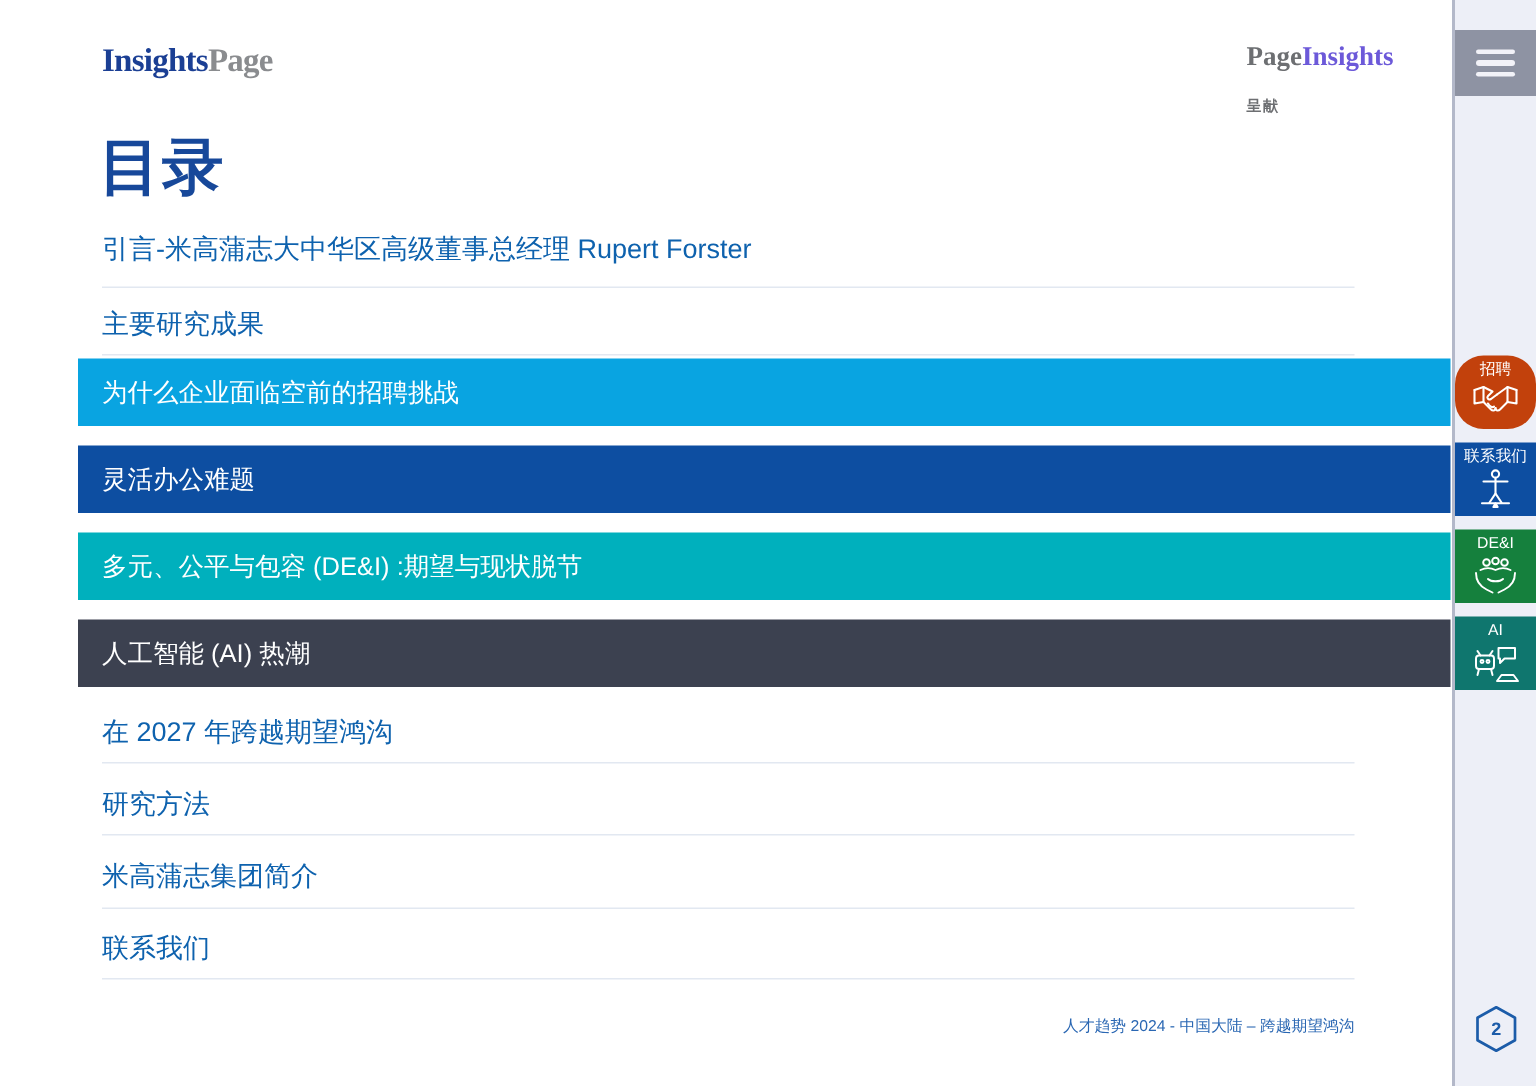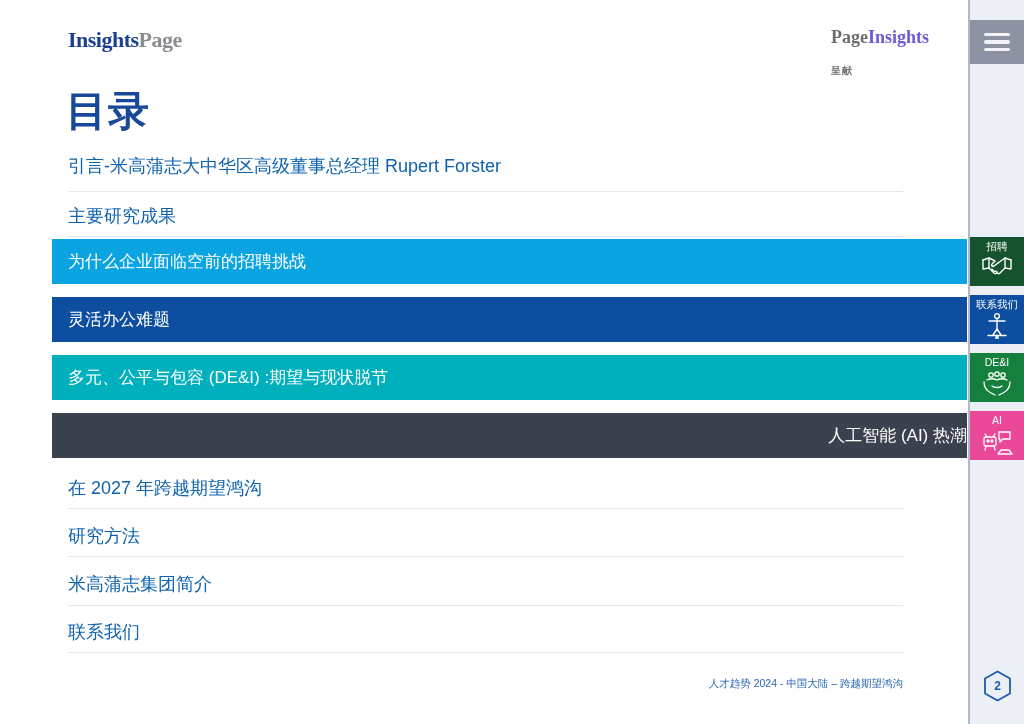--- a/index.html
+++ b/index.html
@@ -103,21 +103,21 @@
 
 <div class="toc-link" style="top:155px">引言-米高蒲志大中华区高级董事总经理 Rupert Forster</div>
 <div class="toc-divider" style="top:191px"></div>
 
 <div class="toc-link" style="top:205px">主要研究成果</div>
 <div class="toc-divider" style="top:236px"></div>
 
 <div class="toc-band" style="top: 239px; background: rgb(9, 164, 225);">为什么企业面临空前的招聘挑战</div>
 <div class="toc-band" style="top: 297px; background: rgb(13, 78, 161);">灵活办公难题</div>
 <div class="toc-band" style="top: 355px; background: rgb(0, 176, 189);">多元、公平与包容 (DE&amp;I) :期望与现状脱节</div>
-<div class="toc-band" style="top: 413px; background: rgb(60, 65, 80); text-align: right;">人工智能 (AI) 热潮</div>
+<div class="toc-band" style="top: 413px; background: rgb(60, 65, 80);">人工智能 (AI) 热潮</div>
 
 <div class="toc-link" style="top:477px">在 2027 年跨越期望鸿沟</div>
 <div class="toc-divider" style="top:508px"></div>
 
 <div class="toc-link" style="top:525px">研究方法</div>
 <div class="toc-divider" style="top:556px"></div>
 
 <div class="toc-link" style="top:573px">米高蒲志集团简介</div>
 <div class="toc-divider" style="top:605px"></div>
 
@@ -126,21 +126,21 @@
 
 <div class="footer-text">人才趋势 2024 - 中国大陆 – 跨越期望鸿沟</div>
 
 <div class="sidebar">
   <div class="hamburger">
     <span></span>
     <span></span>
     <span></span>
   </div>
 
-  <div class="side-tab" style="top: 237px; background: #14532d;">
+  <div class="side-tab" style="top: 237px; background: #c2410c; border-radius: 19px;">
     <span class="tab-label">招聘</span>
     <svg width="32" height="26" viewBox="0 0 32 26" fill="none" stroke="#ffffff" stroke-width="1.4" stroke-linecap="round" stroke-linejoin="round">
       <path d="M2 6 L8 4 L14 7 L11 10 C10 11 11 13 13 12 L17 9"></path>
       <path d="M30 6 L24 4 L17 9"></path>
       <path d="M8 4 L8 14 L13 19 C14 20 16 20 16 18"></path>
       <path d="M24 4 L24 14 L19 19 C18 20 16 20 16 18"></path>
       <path d="M11 15 C12 17 14 18 15 17"></path>
       <path d="M2 6 L2 15 L8 14"></path>
       <path d="M30 6 L30 15 L24 14"></path>
     </svg>
@@ -164,21 +164,21 @@
       <circle cx="9" cy="5" r="2.2"></circle>
       <circle cx="15" cy="4" r="2.2"></circle>
       <circle cx="21" cy="5" r="2.2"></circle>
       <path d="M5 10 C8 8.5 12 8.5 15 10 C18 8.5 22 8.5 25 10"></path>
       <path d="M2 12 C2 17 5 21 9 23 L13 25"></path>
       <path d="M28 12 C28 17 25 21 21 23 L17 25"></path>
       <path d="M10 16 C12 18 18 18 20 16"></path>
     </svg>
   </div>
 
-  <div class="side-tab" style="top: 411px; background: #ec4899;">
+  <div class="side-tab" style="top: 411px; background: #0f766e;">
     <span class="tab-label">AI</span>
     <svg width="32" height="28" viewBox="0 0 32 28" fill="none" stroke="#ffffff" stroke-width="1.3" stroke-linecap="round" stroke-linejoin="round">
       <rect x="3" y="9" width="12" height="9" rx="2"></rect>
       <circle cx="7" cy="13" r="1"></circle>
       <circle cx="11" cy="13" r="1"></circle>
       <line x1="4" y1="6" x2="6" y2="9"></line>
       <line x1="14" y1="6" x2="12" y2="9"></line>
       <path d="M5 18 L4 22 M13 18 L14 22"></path>
       <path d="M18 4 H29 V11 H22 L19 14 V11 H18 Z"></path>
       <path d="M20 22 H28 L31 26 H17 Z"></path>

